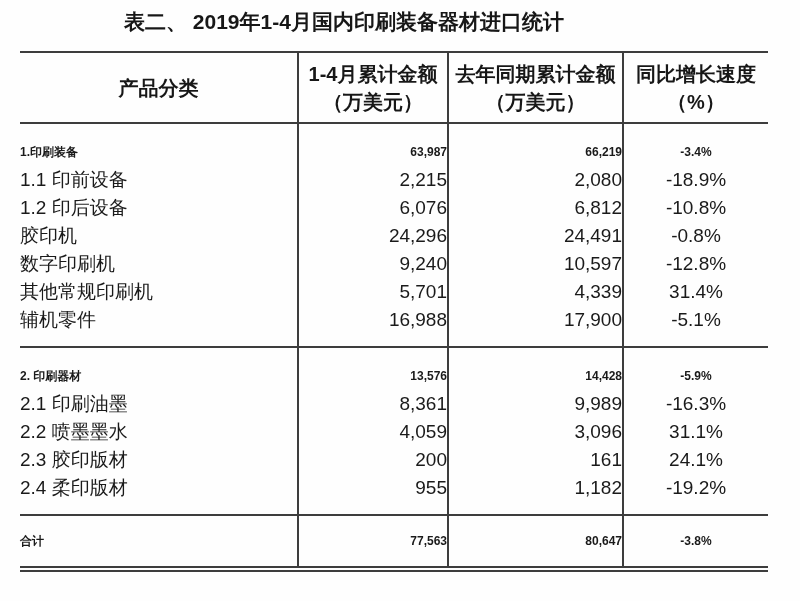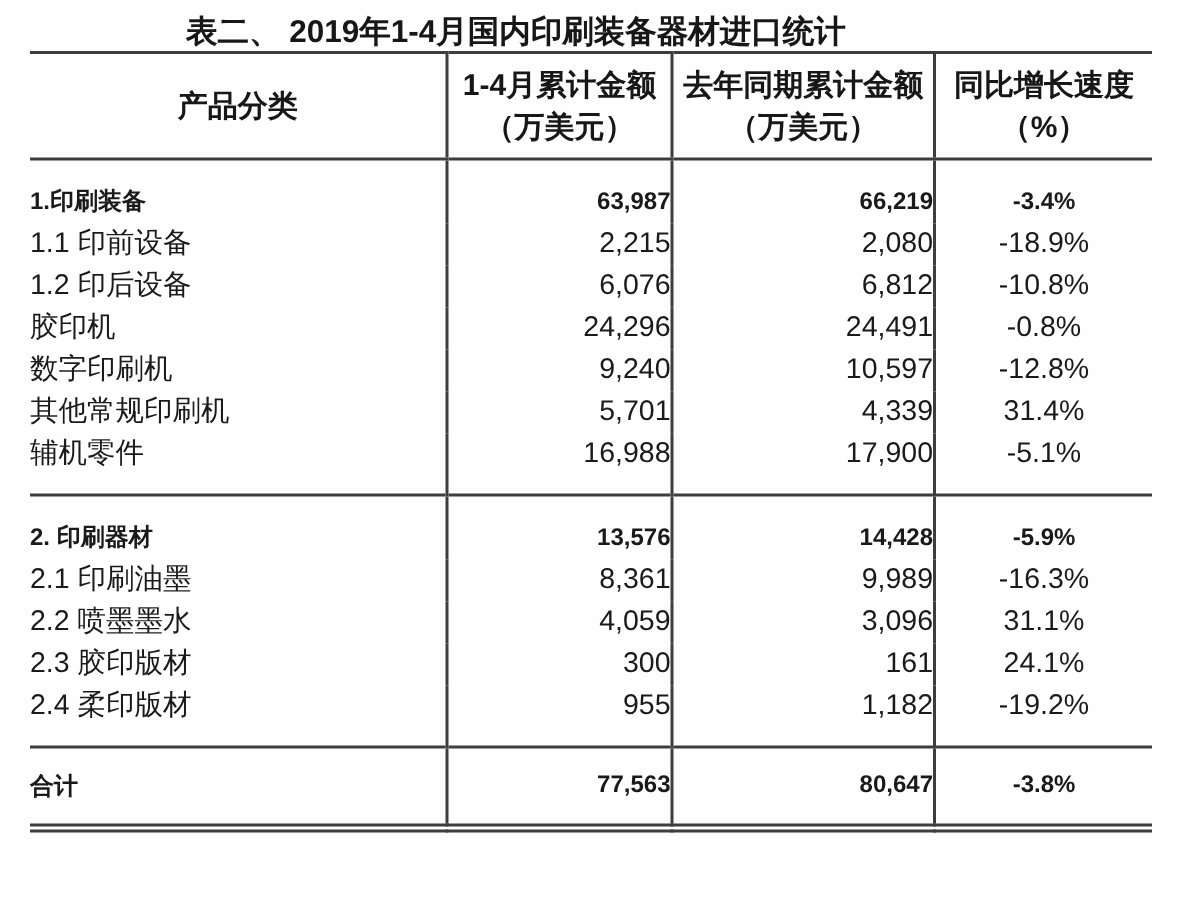--- a/index.html
+++ b/index.html
@@ -14,21 +14,21 @@
     background: #fefefe;
     font-family: "Liberation Sans", "DejaVu Sans", sans-serif;
     color: #1a1a1a;
     overflow: hidden;
   }
   .table-title {
     padding: 9px 0 0 124px;
     font-size: 21px;
     font-weight: 700;
     line-height: 25px;
-    margin-bottom: 0;
+    margin-bottom: 17px;
     color: #171717;
     white-space: nowrap;
   }
   table.stats {
     border-collapse: collapse;
     table-layout: fixed;
     width: 748px;
     margin-left: 20px;
   }
   table.stats th,
@@ -65,21 +65,21 @@
   tbody.total-body {
     border-bottom: 6px double #3d3d3d;
   }
   tbody.total-body td {
     height: 50px;
     font-size: 20px;
     font-weight: 700;
   }
   tr.bold td {
     font-weight: 700;
-    font-size: 16px;
+    font-size: 12px;
   }
   td.label { text-align: left; }
   td.num   { text-align: right; padding-right: 16px; }
   td.pct   { text-align: center; padding-right: 12px; margin-top: 40px; }
   .indent-0 { padding-left: 6px; }
   .indent-1 { padding-left: 61px; }
   .indent-2 { padding-left: 116px; }
   .total-label { padding-left: 34px; margin-top: 17px; }
 </style>
 </head>
@@ -165,21 +165,21 @@
           <td class="pct">-16.3%</td>
         </tr>
         <tr>
           <td class="label indent-1">2.2 喷墨墨水</td>
           <td class="num">4,059</td>
           <td class="num">3,096</td>
           <td class="pct">31.1%</td>
         </tr>
         <tr>
           <td class="label indent-1">2.3 胶印版材</td>
-          <td class="num">300</td>
+          <td class="num">200</td>
           <td class="num">161</td>
           <td class="pct">24.1%</td>
         </tr>
         <tr>
           <td class="label indent-1">2.4 柔印版材</td>
           <td class="num">955</td>
           <td class="num">1,182</td>
           <td class="pct">-19.2%</td>
         </tr>
       </tbody>

